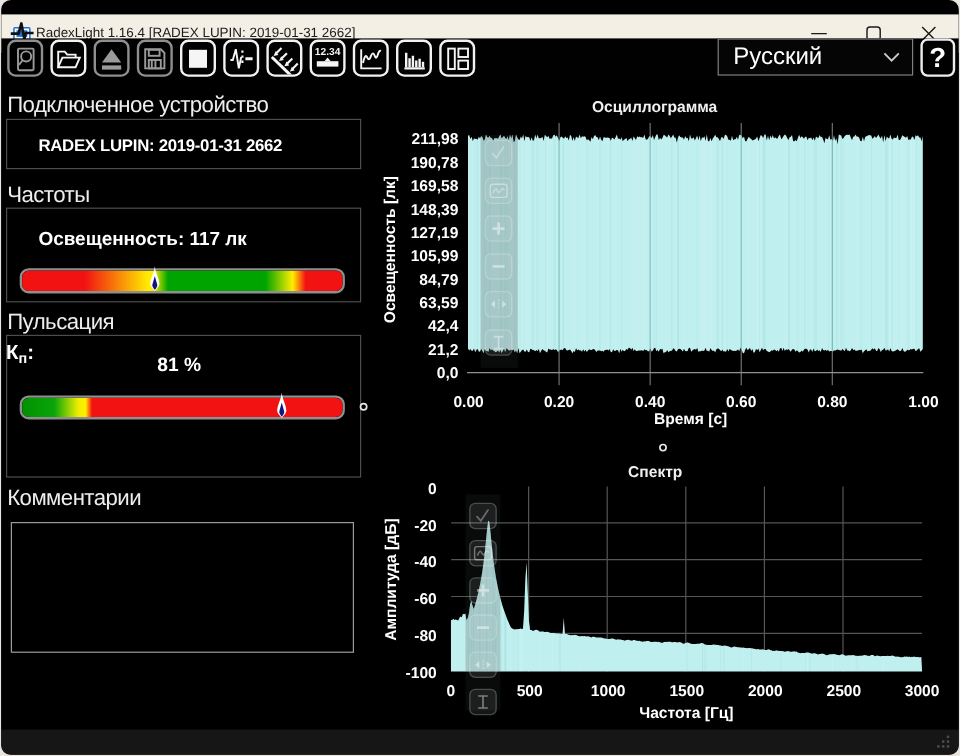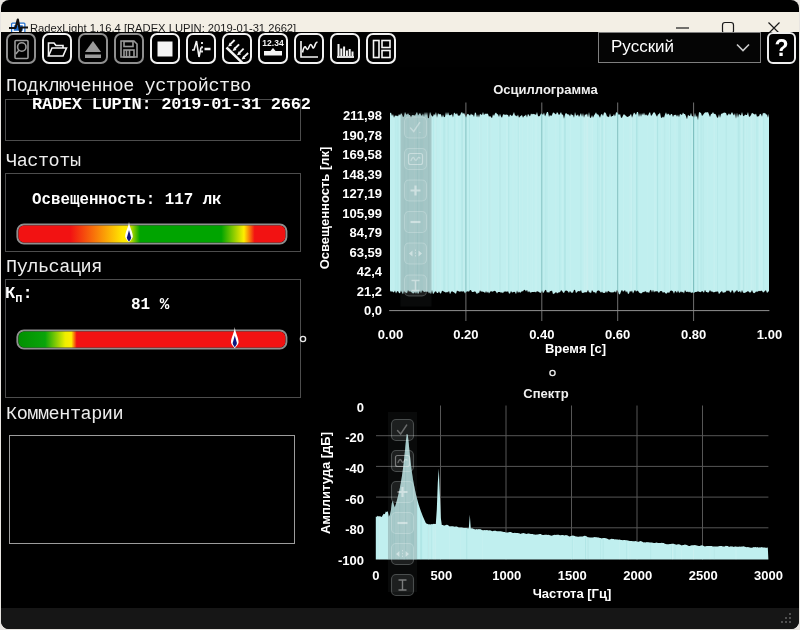--- a/index.html
+++ b/index.html
@@ -1,24 +1,24 @@
 <!DOCTYPE html>
 <html><head><meta charset="utf-8">
 <style>
 * { margin:0; padding:0; box-sizing:border-box; }
 html,body { width:800px; height:630px; background:#e8e5e1; font-family:"Liberation Sans", sans-serif; }
 #win { position:absolute; left:1px; top:0; width:798px; height:629px; border-radius:8px; overflow:hidden; background:#000; }
 #titlebar { position:absolute; left:0; top:0; width:100%; height:32px; background:#f3efe5;margin-top:12px; }
 #titlebar .txt { position:absolute; left:29px; top:9.5px; font-size:11.2px; color:#1c1c1c; white-space:nowrap; }
 #toolbar { position:absolute; left:0; top:32px; width:100%; height:35px; background:#010101;padding-left:36px; }
 .tbtn { position:absolute; top:1px; width:30.5px; height:31px; border:2px solid #fff; border-radius:7px; display:flex; align-items:center; justify-content:center; }
-#combo { position:absolute; left:597px; top:0px; width:163px; height:31px; border:1.5px solid #7f7f7f; background:#050505; color:#fff; font-size:17px; line-height:28px; padding-left:12px; }
+#combo { position:absolute; left:597px; top:0px; width:163px; height:31px; border:1.5px solid #7f7f7f; background:#050505; color:#fff; font-size:20px; line-height:28px; padding-left:12px; }
 #combo svg { position:absolute; right:10px; top:10px; }
 #helpbtn { position:absolute; left:766px; top:-0.5px; width:29px; height:32px; border:2px solid #eee; border-radius:6px; color:#fff; font-size:23px; font-weight:bold; text-align:center; line-height:28px; }
-#content { position:absolute; left:0; top:67px; width:100%; height:541px; background:#000;font-family:Liberation Mono, monospace; }
+#content { position:absolute; left:0; top:67px; width:100%; height:541px; background:#000; }
 .hdr { position:absolute; left:5px; color:#ededed; font-size:18.5px; letter-spacing:-0.45px; white-space:nowrap; }
 .box { position:absolute; border:1px solid #4d4d4d; }
 .btxt { position:absolute; color:#fff; font-weight:bold; white-space:nowrap; }
 #statusbar { position:absolute; left:0; bottom:0; width:100%; height:21px; background:#161616; }
 </style></head>
 <body>
 <div id="win">
   <div id="titlebar">
     <svg width="34" height="32" style="position:absolute;left:0;top:0" viewBox="0 0 34 32">
       <rect x="10" y="10.5" width="14.5" height="11" rx="1.5" fill="#1f6fd0"></rect>
@@ -119,21 +119,21 @@
     <div id="combo">Русский
       <svg width="14" height="9" viewBox="0 0 14 9">
           <path d="M1,1.5 L7,7.5 L13,1.5" fill="none" stroke="#ccc" stroke-width="1.6"></path>
         </svg>
     </div>
     <div id="helpbtn">?</div>
   </div>
   <div id="content">
     <div class="hdr" style="top:9px">Подключенное устройство</div>
     <div class="box" style="left:3.5px;top:32px;width:296px;height:42px"></div>
-    <div class="btxt" style="left:31px;top:28px;font-size:17px;letter-spacing:-0.25px">RADEX LUPIN: 2019-01-31 2662</div>
+    <div class="btxt" style="left:31px;top:46px;font-size:14px;letter-spacing:-0.25px">RADEX LUPIN: 2019-01-31 2662</div>
 
     <div class="hdr" style="top:84px">Частоты</div>
     <div class="box" style="left:3.5px;top:106px;width:296px;height:79px"></div>
     <div class="btxt" style="left:31px;top:123.5px;font-size:15.8px">Освещенность: 117 лк</div>
 
     <div class="hdr" style="top:190px">Пульсация</div>
     <div class="box" style="left:3.5px;top:212px;width:296px;height:119px"></div>
     <div class="btxt" style="left:4px;top:216.5px;font-size:17px">К<span style="font-size:12px;vertical-align:-3.5px">п</span>:</div>
     <div class="btxt" style="left:130px;top:229px;font-size:16px">81 %</div>
 

